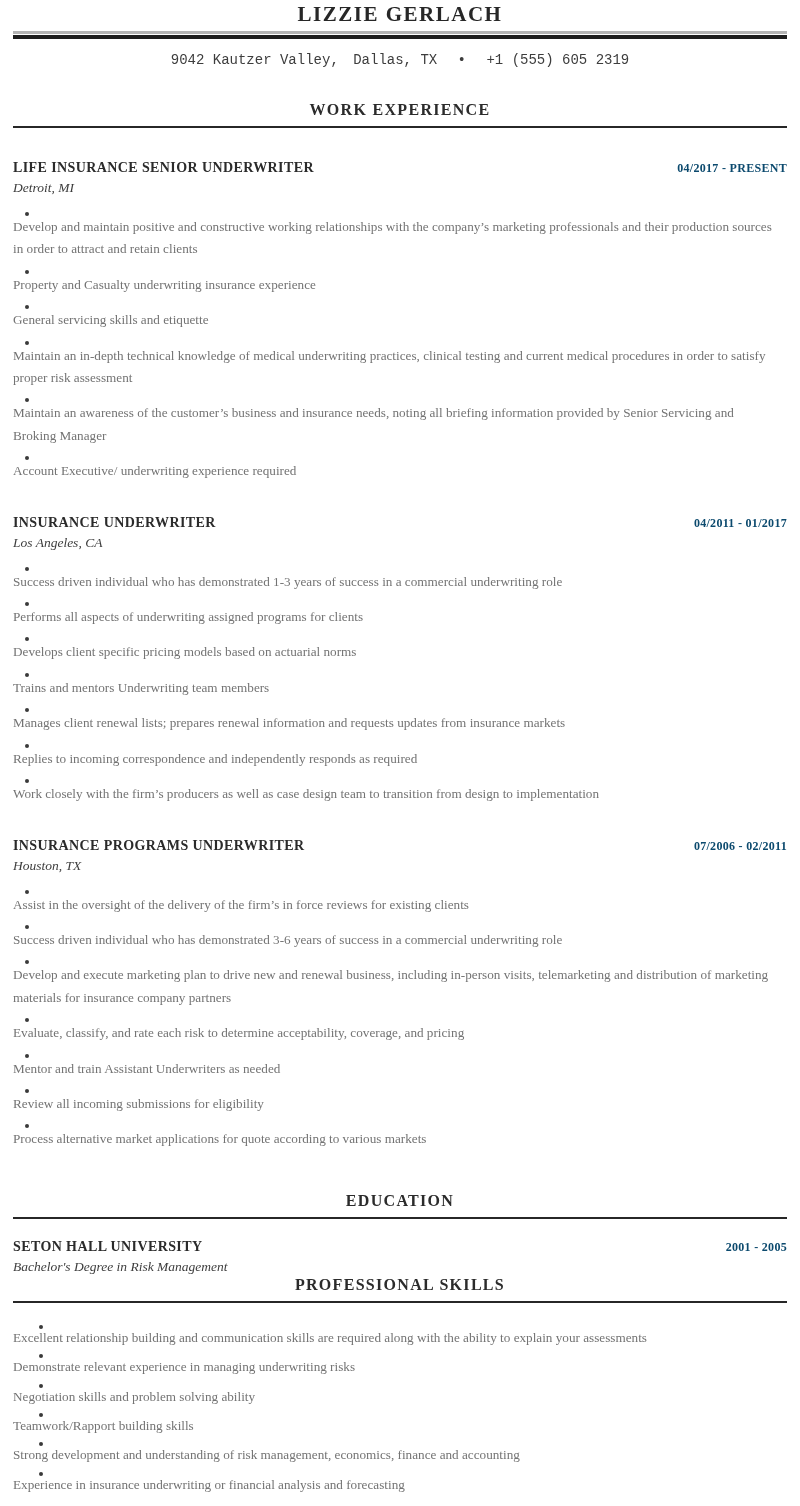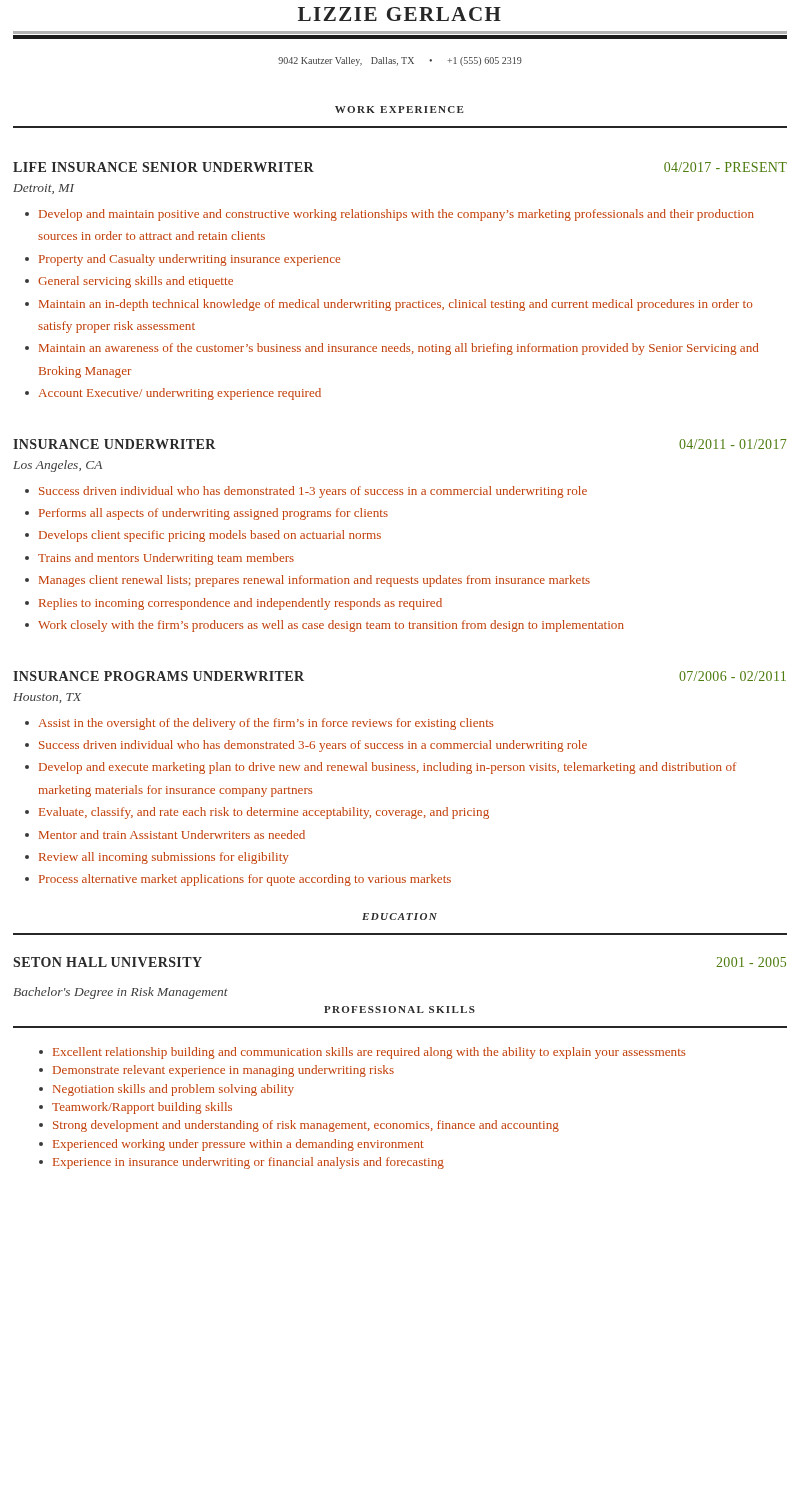--- a/index.html
+++ b/index.html
@@ -24,89 +24,90 @@
     line-height: 25px;
   }
   .header-rule { margin-top: 4px; }
   .header-rule .light { height: 3px; background: #b4b4b4; }
   .header-rule .gap   { height: 1px; background: #ffffff; }
   .header-rule .dark  { height: 4px; background: #1d1d1d; }
 
   .contact-line {
     margin-top: 13px;
     text-align: center;
-    font-size: 10px;
+    font-size: 14px;
     color: #3d3d3d;
     line-height: 17px;
+    font-family: Liberation Mono, monospace;
   }
   .contact-line .part { margin: 0 3px; }
   .contact-line .sep  { margin: 0 9px; color: #3d3d3d; }
 
   
   .section-heading {
     margin: 0;
     text-align: center;
-    font-size: 11px;
+    font-size: 16px;
     font-weight: bold;
     letter-spacing: 1.3px;
     color: #2b2b2b;
     line-height: 19px;
   }
   .mt-work   { margin-top: 31px; }
-  .mt-edu    { margin-top: 16px; font-style: italic; }
+  .mt-edu    { margin-top: 40px; }
   .mt-skills { }
   .section-rule { height: 2px; background: #272727; margin-top: 7px; }
 
   
   .job { margin-top: 31px; }
   .entry-header { display: flex; justify-content: space-between; align-items: baseline; gap: 48px; }
   .entry-title {
     margin: 0;
     font-size: 14px;
     font-weight: bold;
     letter-spacing: 0.4px;
     color: #2b2b2b;
     line-height: 18px;
   }
   .entry-dates {
-    font-size: 14px;
-    font-weight: normal;
+    font-size: 12px;
+    font-weight: bold;
     letter-spacing: 0.3px;
-    color: #4d7c0f;
+    color: #0c4a6e;
     white-space: nowrap;
   }
   .entry-location {
     margin-top: 2px;
     font-style: italic;
     font-size: 13.5px;
     color: #3d3d3d;
     line-height: 17px;
   }
 
   
   ul.bullets { list-style: none; margin: 7px 0 0 0; padding: 0; }
-  ul.bullets li { display: flex; font-size: 13.2px; line-height: 22.4px; color: #c2410c; }
+  ul.bullets li { display: flex; font-size: 13.2px; line-height: 22.4px; color: #737373; flex-direction: column; }
   ul.bullets .dot {
     flex: none;
     width: 4px; height: 4px;
     border-radius: 50%;
     background: #3a3a3a;
     margin: 9px 9px 0 12px;
   }
   ul.bullets .txt { flex: 1; padding-right: 10px; }
 
   
   ul.bullets.skills { margin-top: 15px; }
   ul.bullets.skills li { line-height: 18.4px; }
   ul.bullets.skills .dot { margin: 7px 9px 0 26px; }
 
   
   .edu { margin-top: 19px; }
   .edu-degree {
-    margin-top: 11px;
+    margin-top: 2px;
     font-style: italic;
     font-size: 13.5px;
     color: #3d3d3d;
     line-height: 17px;
   }
 </style>
 </head>
 <body>
 
 <div class="page">
@@ -303,24 +304,20 @@
         <li>
           <span class="dot"></span>
           <span class="txt">Teamwork/Rapport building skills</span>
         </li>
 
         <li>
           <span class="dot"></span>
           <span class="txt">Strong development and understanding of risk management, economics, finance and accounting</span>
         </li>
 
-        <li>
-          <span class="dot"></span>
-          <span class="txt">Experienced working under pressure within a demanding environment</span>
-        </li>
 
         <li>
           <span class="dot"></span>
           <span class="txt">Experience in insurance underwriting or financial analysis and forecasting</span>
         </li>
       </ul>
   </section>
 
 </div>
 

